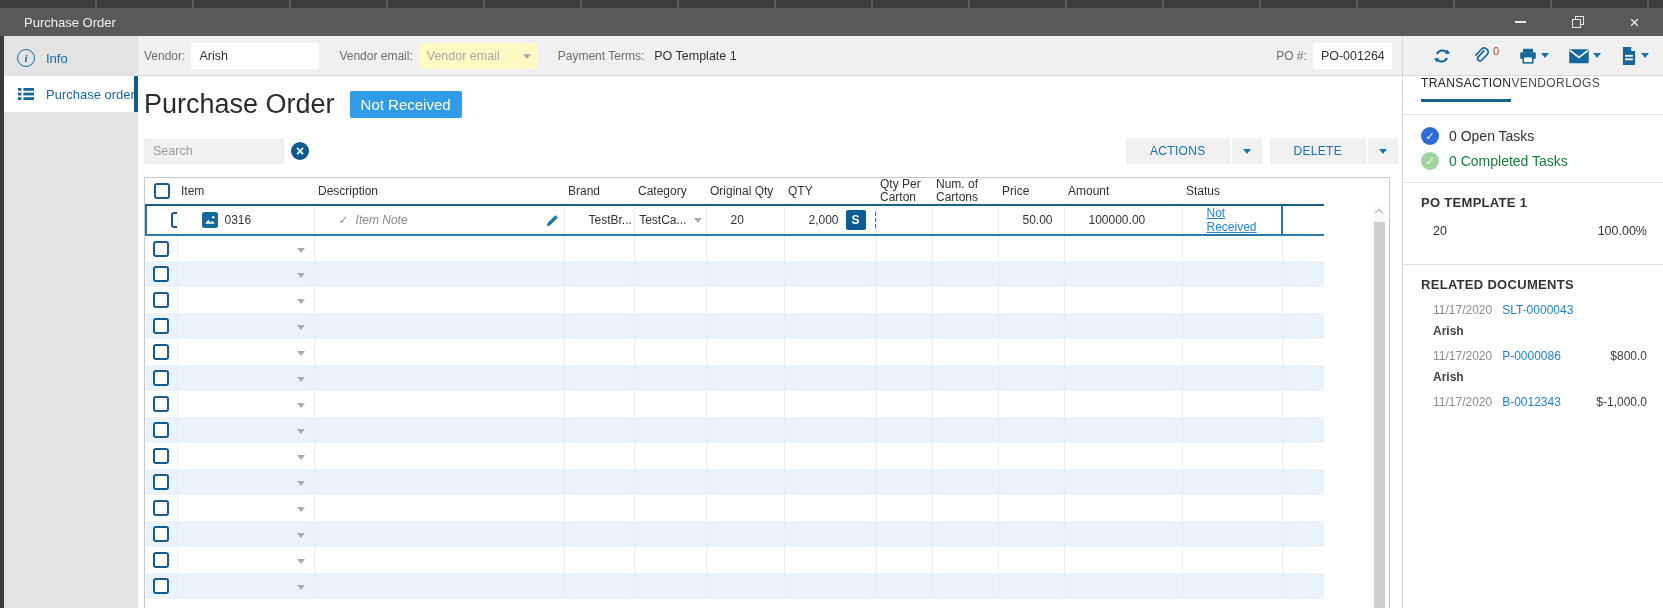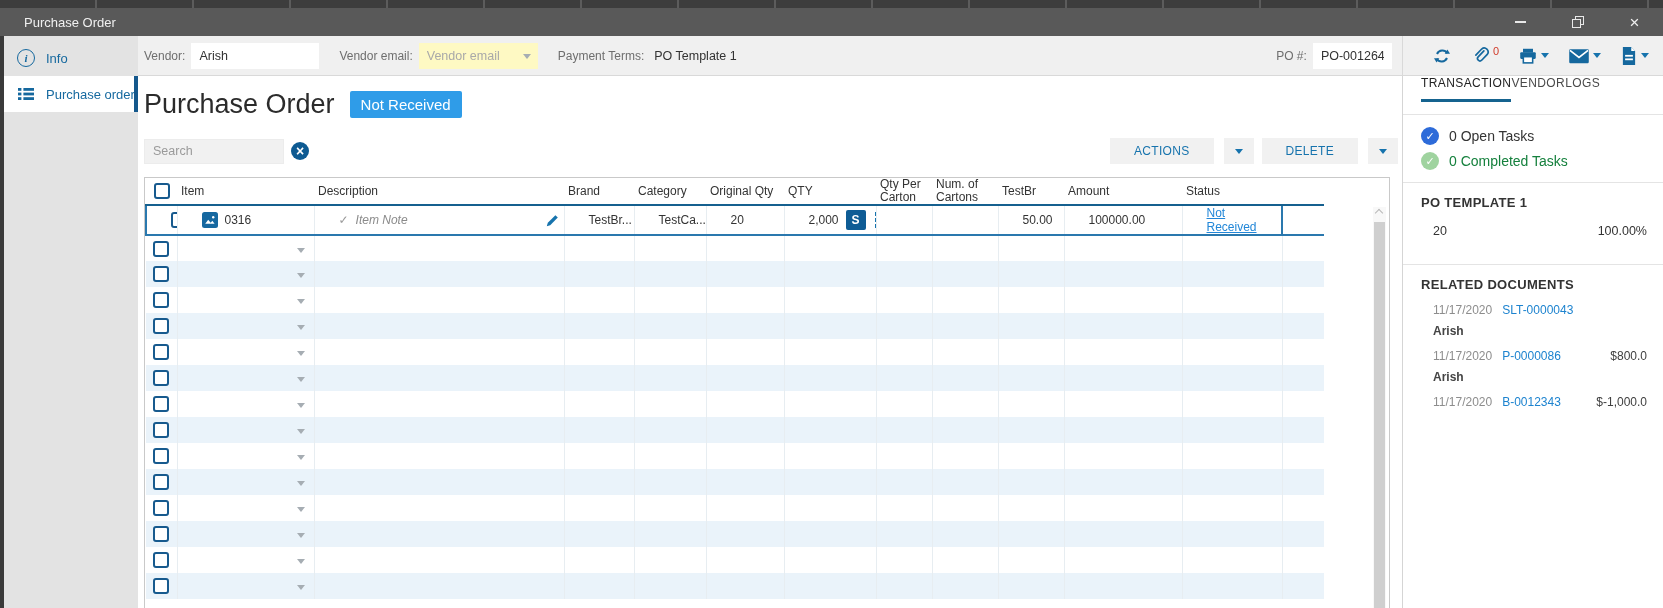--- a/index.html
+++ b/index.html
@@ -78,21 +78,21 @@
     border-radius: 2px; white-space: nowrap; }
 
   .toolbar-row { display: flex; align-items: center; margin-top: 16px; height: 26px; }
   .search-input { width: 140px; height: 25px; background: #f1f1f1; border: 1px solid #ececec;
     font-size: 12.5px; padding: 0 8px; color: #444; font-family: inherit; }
   .search-input::placeholder { color: #9a9a9a; }
   .clear-btn { width: 18px; height: 18px; border-radius: 50%; background: #0d5a92;
     margin-left: 7px; display: flex; align-items: center; justify-content: center; cursor: default; }
   .clear-btn::before { content: "\00d7"; color: #fff; font-size: 14px; font-weight: bold; line-height: 1; }
   .toolbar-spacer { flex: 1; }
-  .btn-group { display: flex; gap: 10px; margin-left: 8px; }
+  .btn-group { display: flex; gap: 2px; margin-left: 8px; }
   .btn { background: #f1f1f1; border: none; color: #1673ad; font-size: 12px;
     letter-spacing: .3px; height: 26px; padding: 0 24px; font-family: inherit; cursor: default; }
   .btn-caret { background: #f1f1f1; width: 30px; height: 26px; display: flex;
     align-items: center; justify-content: center; cursor: default; }
 
   
   .table-wrap { margin-top: 13px; width: 1246px; height: 436px; border: 1px solid #c9c9c9;
     position: relative; overflow: hidden; background: #fff; }
   table.po-table { border-collapse: collapse; table-layout: fixed; width: 1178px; }
   .po-table th { height: 27px; font-size: 12px; line-height: 13px; font-weight: 400;
@@ -314,21 +314,21 @@
                     <span class="cb"></span>
                   </th>
                 <th>Item</th>
                 <th>Description</th>
                 <th>Brand</th>
                 <th>Category</th>
                 <th>Original Qty</th>
                 <th>QTY</th>
                 <th>Qty Per Carton</th>
                 <th>Num. of Cartons</th>
-                <th>TestBr</th>
+                <th>Price</th>
                 <th>Amount</th>
                 <th>Status</th>
                 <th></th>
               </tr>
             </thead>
             <tbody>
               <tr class="drow">
                 <td>
                     <span class="cb"></span>
                   </td>
@@ -352,21 +352,21 @@
                     </svg>
                   </div>
                 </td>
                 <td>
                   <div class="cell-flex" style="justify-content:space-between">
                     <span>TestBr...</span>
                     <span class="tri-gray"></span>
                   </div>
                 </td>
                 <td>
-                  <div class="cell-flex" style="justify-content:space-between">
+                  <div class="cell-flex" style="justify-content:flex-end">
                     <span>TestCa...</span>
                     <span class="tri-gray"></span>
                   </div>
                 </td>
                 <td class="num-cell">20</td>
                 <td>
                   <div class="cell-flex">
                     <span>2,000</span>
                     <button class="s-btn">S</button>
                     <span class="kebab"></span>

